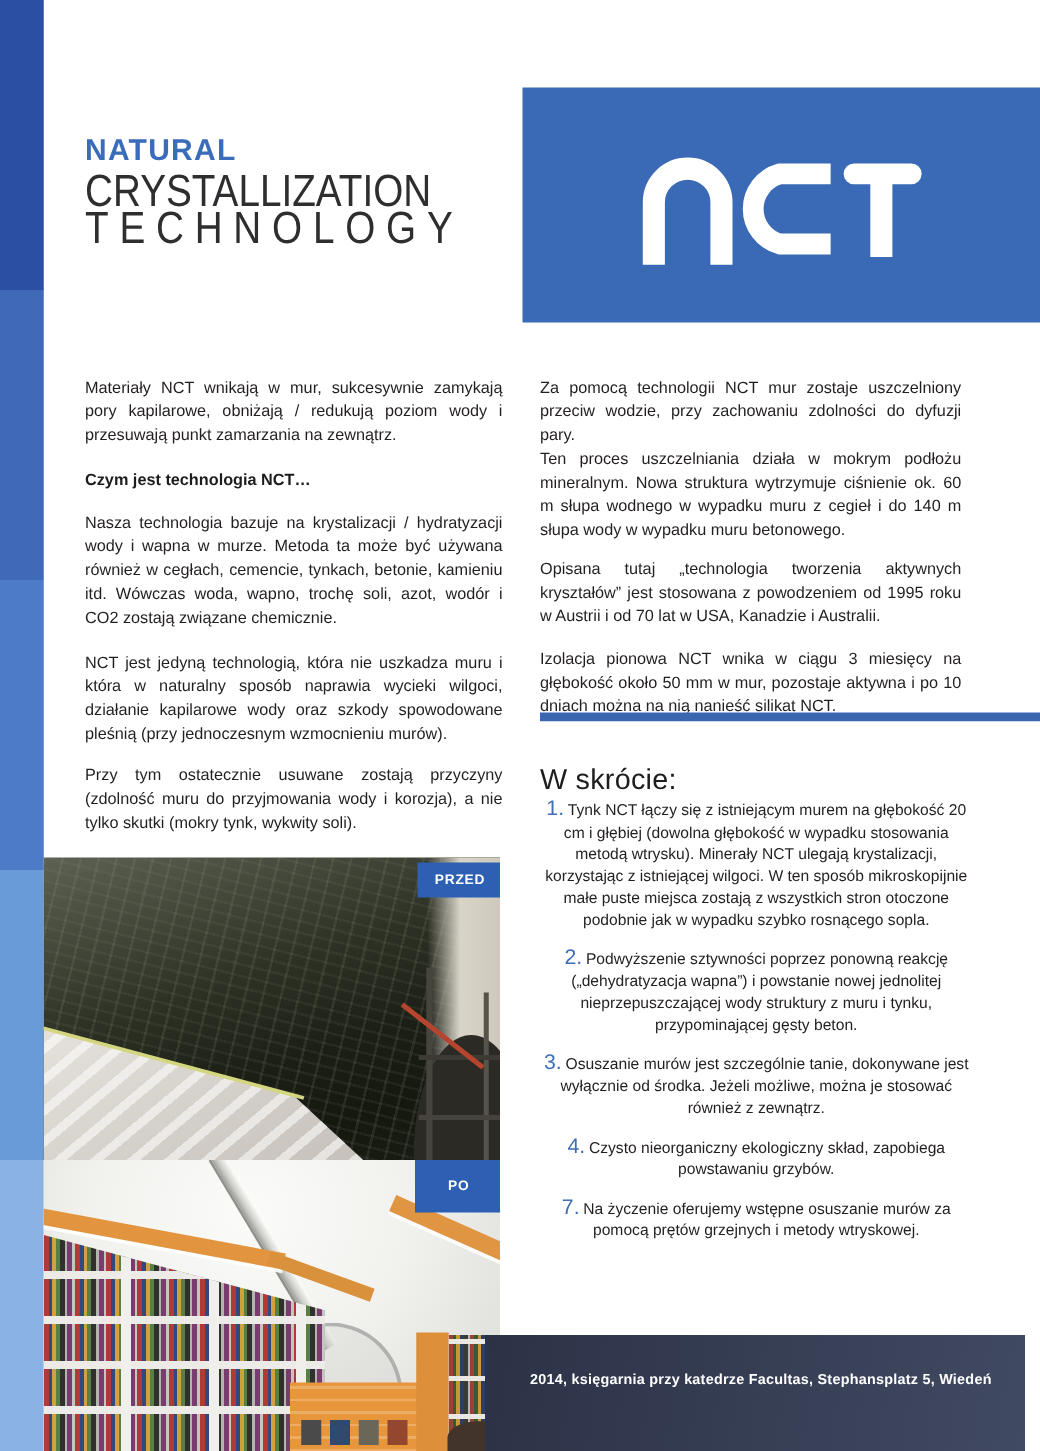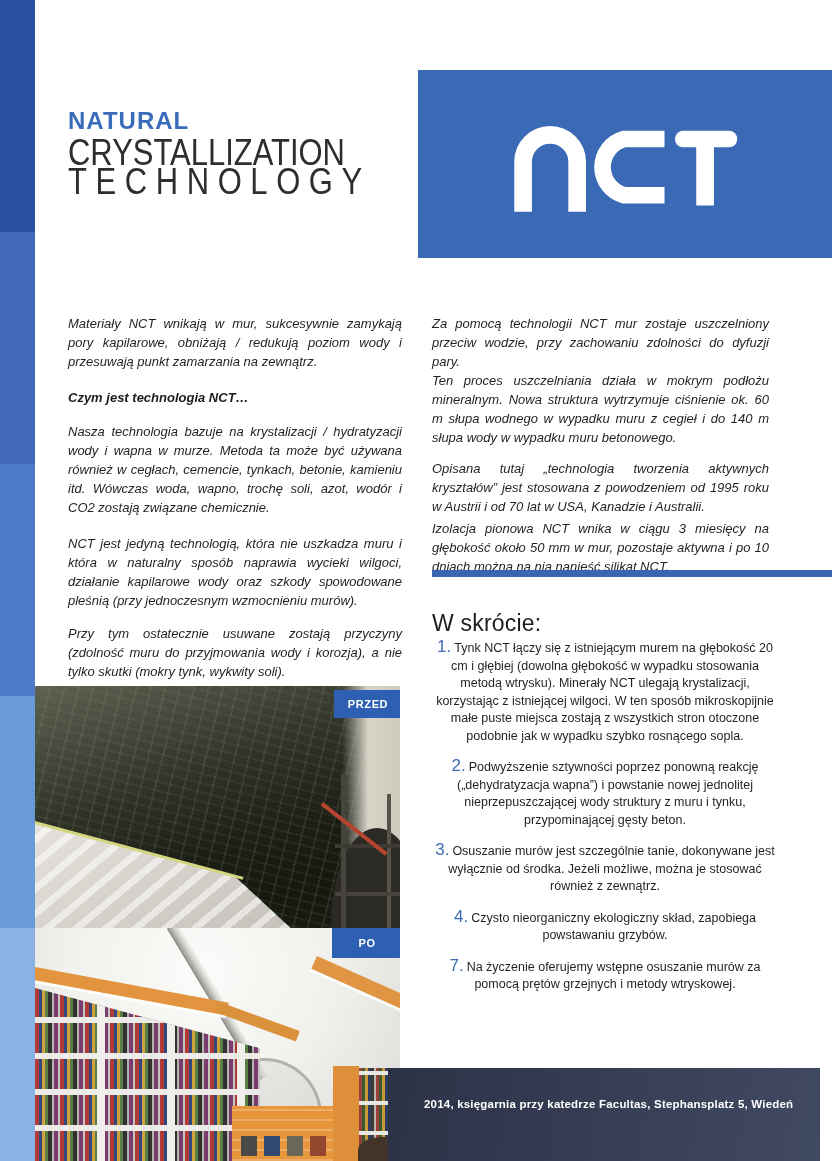--- a/index.html
+++ b/index.html
@@ -22,21 +22,21 @@
   .t-natural{font-size:24px;font-weight:bold;color:var(--title-blue);letter-spacing:1px;height:32px;}
   .t-thin{font-size:36px;font-weight:normal;color:#2e2e30;transform:scaleX(0.86);transform-origin:left center;height:29px;}
   .t-tech{letter-spacing:10px;}
 
   
   .logo-box{position:absolute;left:418px;top:70px;width:414px;height:188px;background:var(--logo-bg);
     display:flex;align-items:center;justify-content:center;}
   .logo-box svg{width:250px;height:104px;}
 
   
-  .col{position:absolute;top:314px;font-size:13px;line-height:19px;color:var(--text);text-align:justify;font-style:italic;}
+  .col{position:absolute;top:300px;font-size:13px;line-height:19px;color:var(--text);text-align:justify;}
   .col-left{left:68px;width:334px;}
   .col-right{left:432px;width:337px;}
   .col p{margin-bottom:17px;}
   .col p.tight{margin-bottom:0;}
   .col p.gap12{margin-bottom:12px;}
   .col h3{font-size:13px;font-weight:bold;margin:0 0 15px 0;color:#1c1c1c;}
 
   .divider{position:absolute;left:432px;top:570px;width:400px;height:7px;background:var(--accent);}
 
   
@@ -97,21 +97,21 @@
   .pa-books-right{position:absolute;left:324px;top:140px;width:41px;height:93px;
     background:
       repeating-linear-gradient(0deg,transparent 0 26px,#e8e7e2 26px 30px),
       repeating-linear-gradient(90deg,#9c4038 0 3px,#3a5a33 3px 6px,#c79a35 6px 9px,#2e3d62 9px 12px,#3c3a36 12px 15px,#b9b7b0 15px 17px);}
   .pa-head{position:absolute;left:323px;top:209px;width:50px;height:26px;background:#42342a;
     border-radius:50% 50% 0 0;}
 
   .badge{position:absolute;right:-2px;background:var(--badge-bg);color:#fff;font-weight:bold;
     font-size:11px;letter-spacing:.6px;display:flex;align-items:center;justify-content:center;}
   .badge-przed{top:4px;width:68px;height:28px;}
-  .badge-po{top:0;width:70px;height:30px;}
+  .badge-po{top:0;width:70px;height:42px;}
 
   
   .footer{position:absolute;left:388px;top:1068px;width:432px;height:111px;
     background:linear-gradient(100deg,var(--footer-a),var(--footer-b));}
   .footer-caption{position:absolute;left:36px;top:30px;color:#fff;font-weight:bold;font-size:11.5px;letter-spacing:.2px;}
 </style>
 </head>
 <body>
 
 <div class="page">
@@ -143,21 +143,21 @@
     <p>Materiały NCT wnikają w mur, sukcesywnie zamykają pory kapilarowe, obniżają / redukują poziom wody i przesuwają punkt zamarzania na zewnątrz.</p>
     <h3>Czym jest technologia NCT…</h3>
     <p>Nasza technologia bazuje na krystalizacji / hydratyzacji wody i wapna w murze. Metoda ta może być używana również w cegłach, cemencie, tynkach, betonie, kamieniu itd. Wówczas woda, wapno, trochę soli, azot, wodór i CO2 zostają związane chemicznie.</p>
     <p style="margin-bottom:14px">NCT jest jedyną technologią, która nie uszkadza muru i która w naturalny sposób naprawia wycieki wilgoci, działanie kapilarowe wody oraz szkody spowodowane pleśnią (przy jednoczesnym wzmocnieniu murów).</p>
     <p>Przy tym ostatecznie usuwane zostają przyczyny (zdolność muru do przyjmowania wody i korozja), a nie tylko skutki (mokry tynk, wykwity soli).</p>
   </div>
 
   <div class="col col-right">
     <p class="tight">Za pomocą technologii NCT mur zostaje uszczelniony przeciw wodzie, przy zachowaniu zdolności do dyfuzji pary.</p>
     <p class="gap12">Ten proces uszczelniania działa w mokrym podłożu mineralnym. Nowa struktura wytrzymuje ciśnienie ok. 60 m słupa wodnego w wypadku muru z cegieł i do 140 m słupa wody w wypadku muru betonowego.</p>
-    <p style="margin-bottom:3px">Opisana tutaj „technologia tworzenia aktywnych kryształów” jest stosowana z powodzeniem od 1995 roku w Austrii i od 70 lat w USA, Kanadzie i Australii.</p>
+    <p style="margin-bottom:15px">Opisana tutaj „technologia tworzenia aktywnych kryształów” jest stosowana z powodzeniem od 1995 roku w Austrii i od 70 lat w USA, Kanadzie i Australii.</p>
     <p>Izolacja pionowa NCT wnika w ciągu 3 miesięcy na głębokość około 50 mm w mur, pozostaje aktywna i po 10 dniach można na nią nanieść silikat NCT.</p>
   </div>
 
   <div class="divider"></div>
 
   <div class="summary">
     <h2>W skrócie:</h2>
     <div class="item">
       <span class="num">1.</span><span>Tynk NCT łączy się z istniejącym murem na głębokość 20 cm i głębiej (dowolna głębokość w wypadku stosowania metodą wtrysku). Minerały NCT ulegają krystalizacji, korzystając z istniejącej wilgoci. W ten sposób mikroskopijnie małe puste miejsca zostają z wszystkich stron otoczone podobnie jak w wypadku szybko rosnącego sopla.</span>
     </div>

